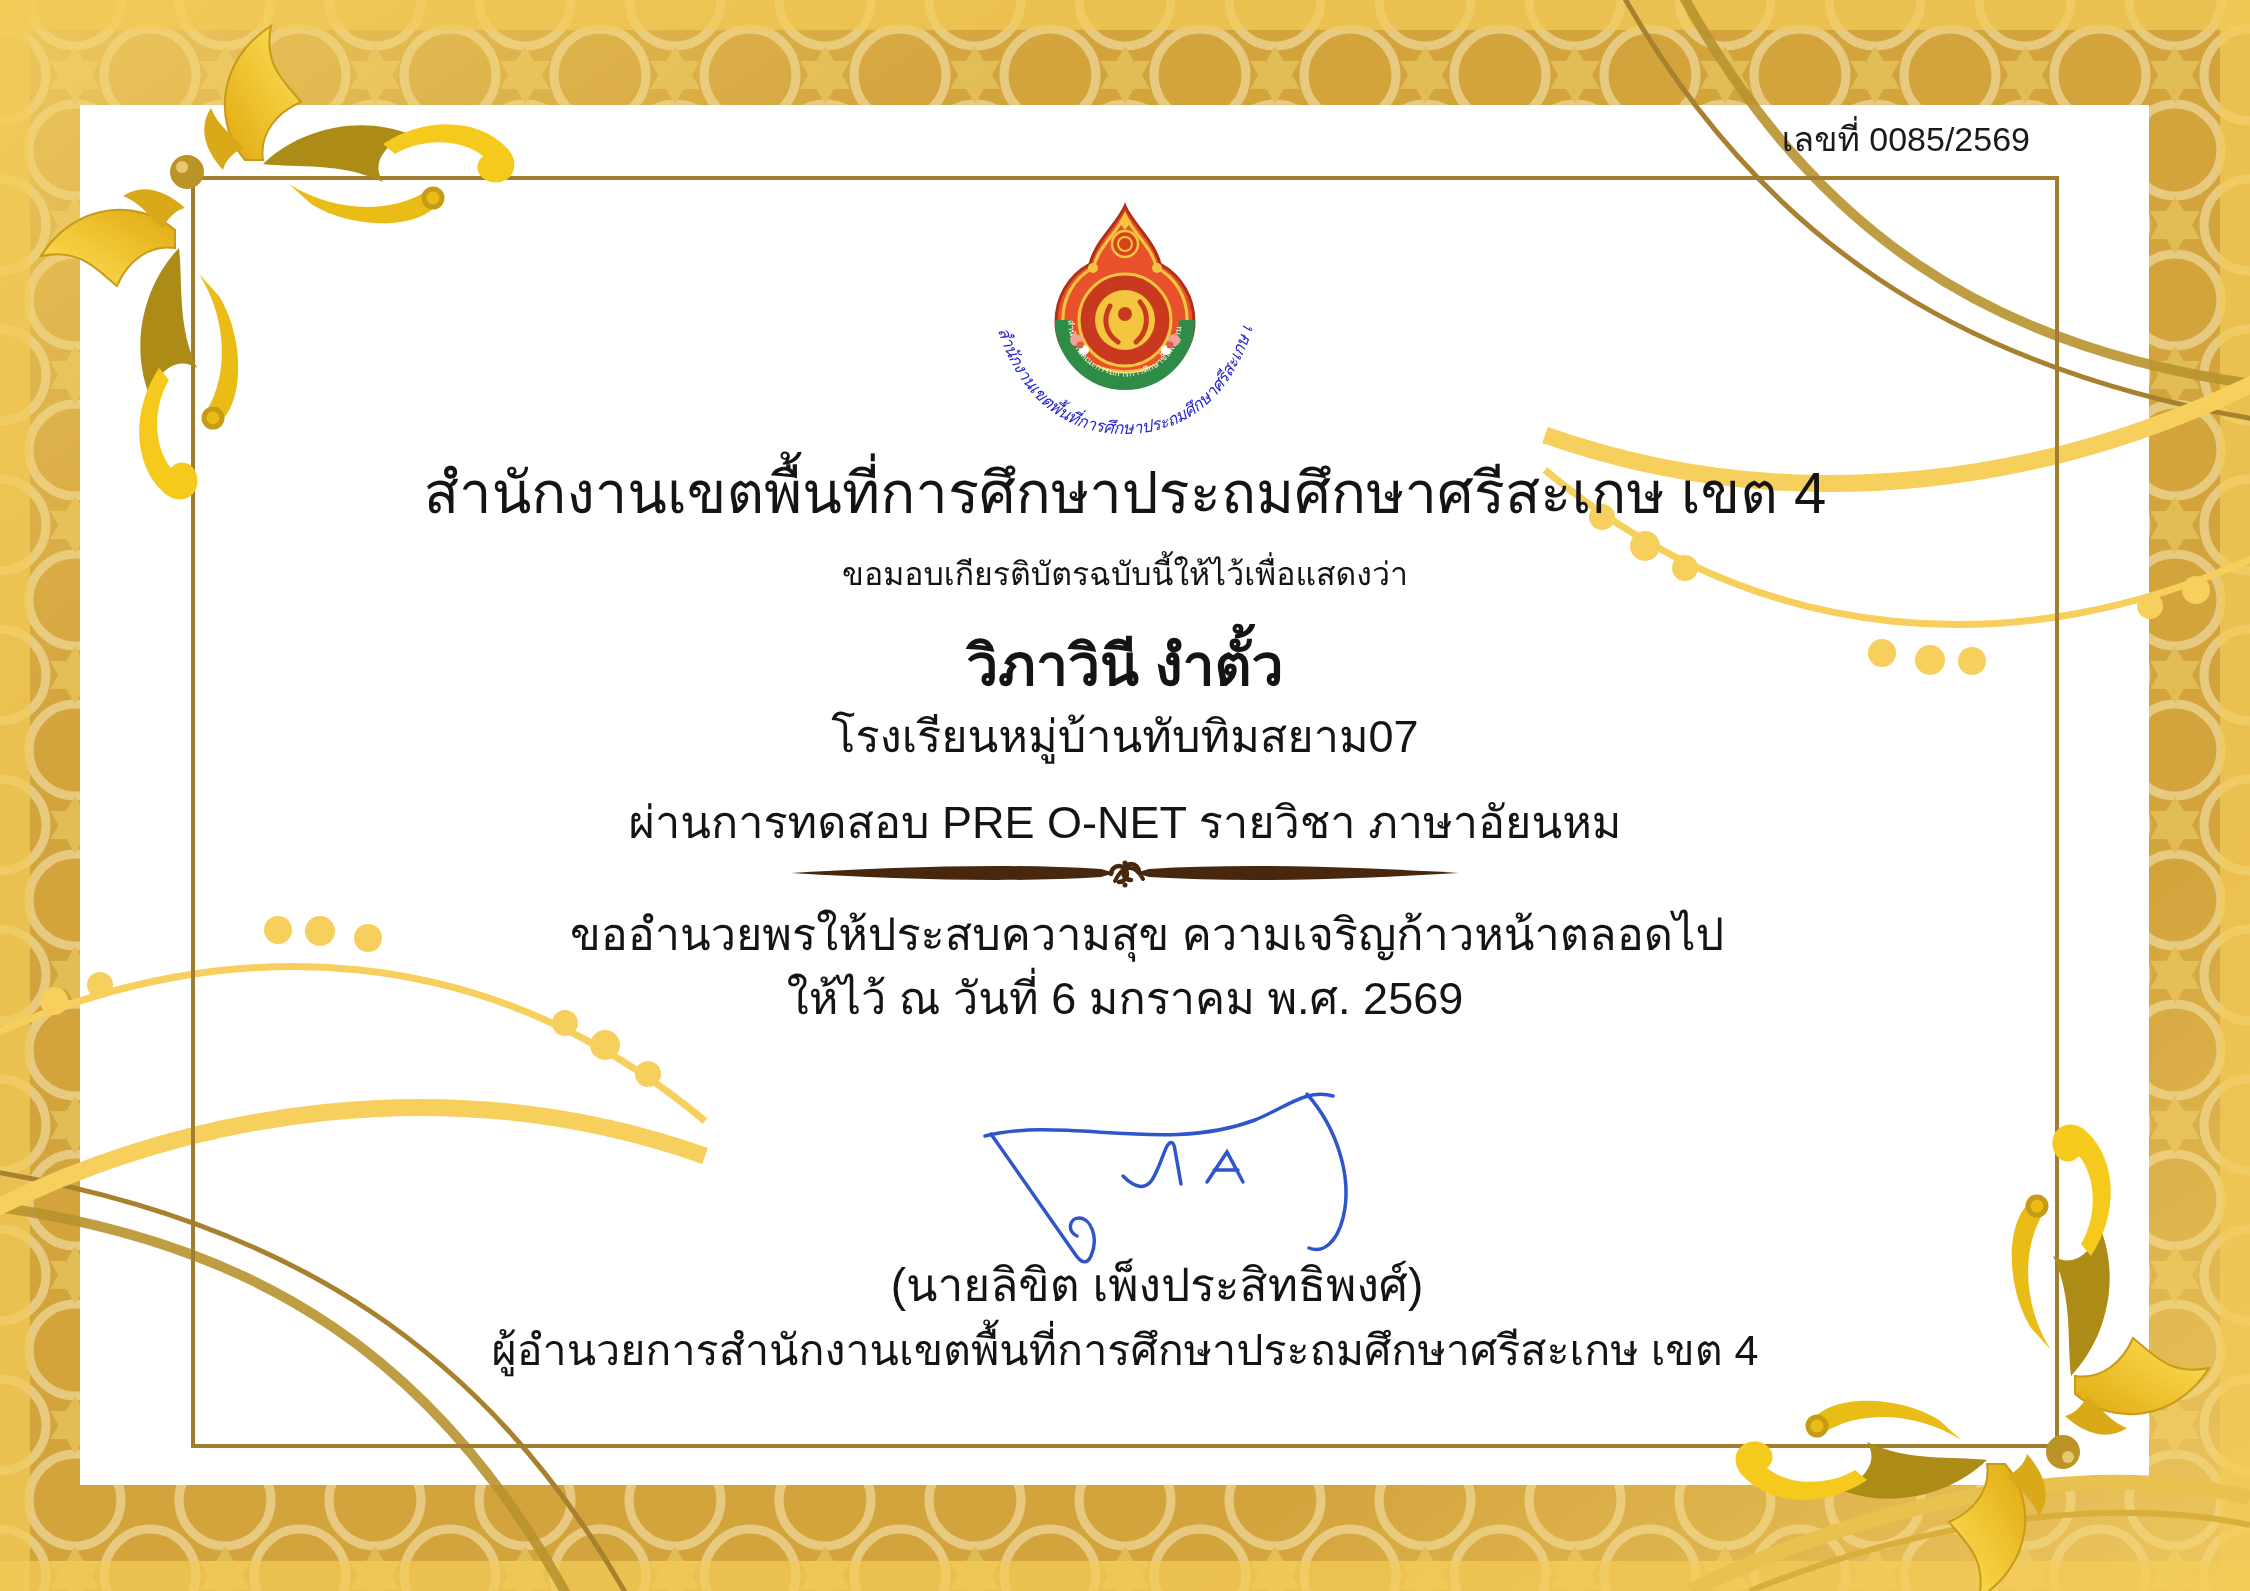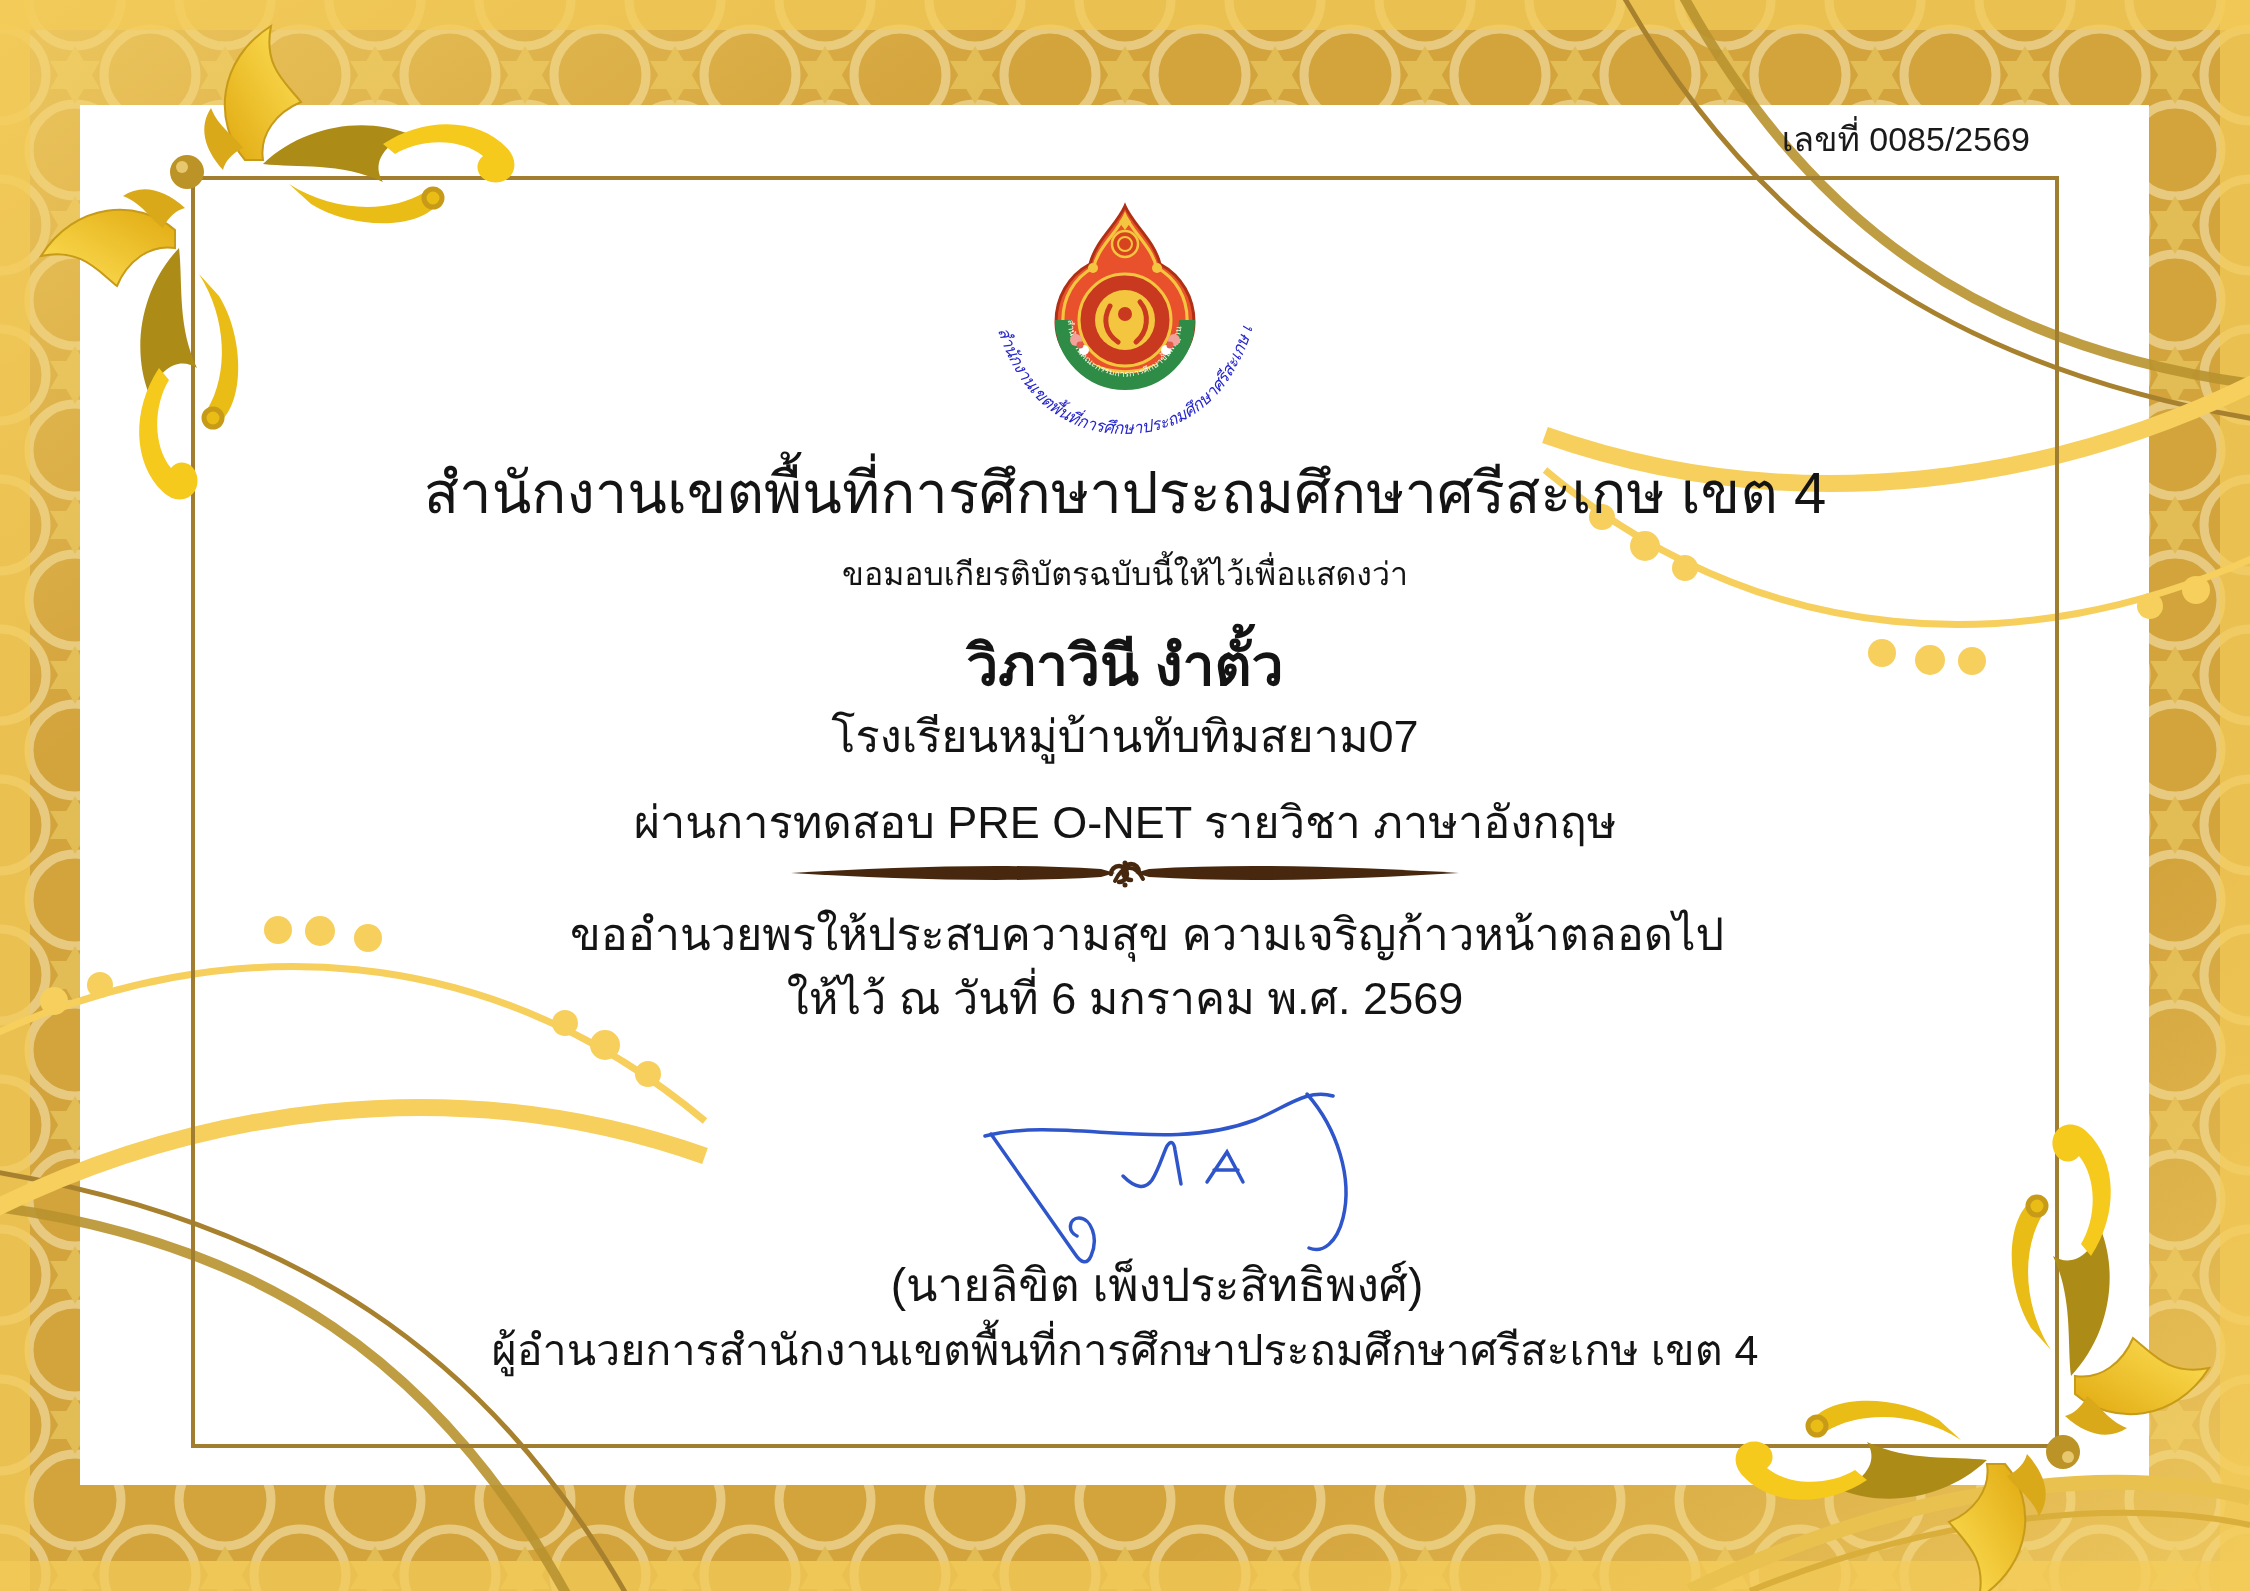--- a/index.html
+++ b/index.html
@@ -154,21 +154,21 @@
 
     <text font-size="17" font-style="italic" fill="#2626ce">
       <textPath href="#arcPath" textLength="392" lengthAdjust="spacingAndGlyphs">สำนักงานเขตพื้นที่การศึกษาประถมศึกษาศรีสะเกษ เขต 4</textPath>
     </text>
   </svg>
 
   <div class="line title">สำนักงานเขตพื้นที่การศึกษาประถมศึกษาศรีสะเกษ เขต 4</div>
   <div class="line intro">ขอมอบเกียรติบัตรฉบับนี้ให้ไว้เพื่อแสดงว่า</div>
   <div class="line recipient">วิภาวินี งำตั้ว</div>
   <div class="line school">โรงเรียนหมู่บ้านทับทิมสยาม07</div>
-  <div class="line achieve">ผ่านการทดสอบ PRE O-NET รายวิชา ภาษาอังกฤษ</div>
+  <div class="line achieve">ผ่านการทดสอบ PRE O-NET รายวิชา ภาษาอัยนหม</div>
 
   <svg class="abs" style="left:785px;top:850px" width="680" height="46" viewBox="0 0 680 46" aria-hidden="true">
     <g fill="#47280f">
       <path d="M6,23 C110,17 220,13 316,19 L330,23 L316,27 C220,33 110,29 6,23 Z"></path>
       <path d="M674,23 C570,17 460,13 364,19 L350,23 L364,27 C460,33 570,29 674,23 Z"></path>
     </g>
     <g stroke="#47280f" fill="none" stroke-width="4.5" stroke-linecap="round">
       <path d="M326,24 a8,8 0 1 1 8,8"></path>
       <path d="M354,22 a8,8 0 1 0 -8,8"></path>
       <path d="M330,31 C338,14 350,14 358,29" stroke-width="4"></path>

